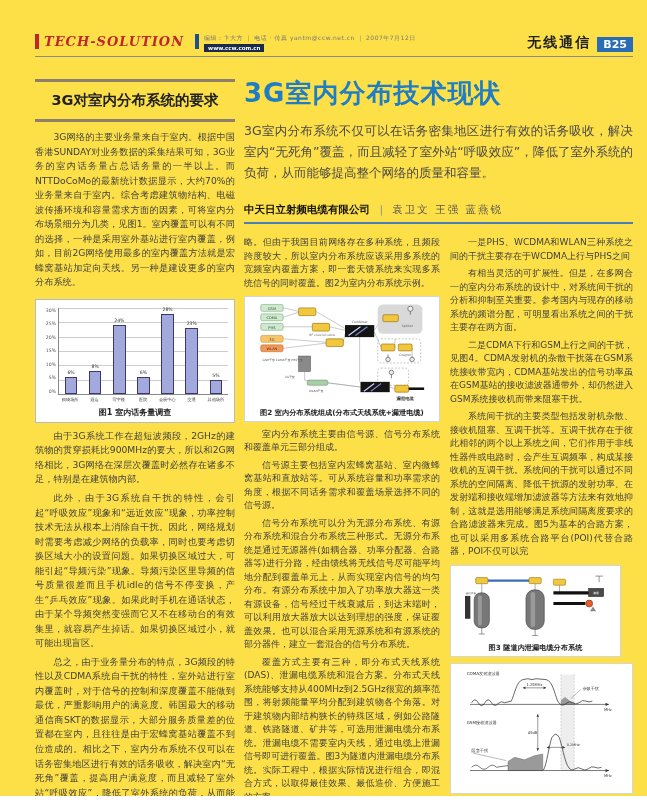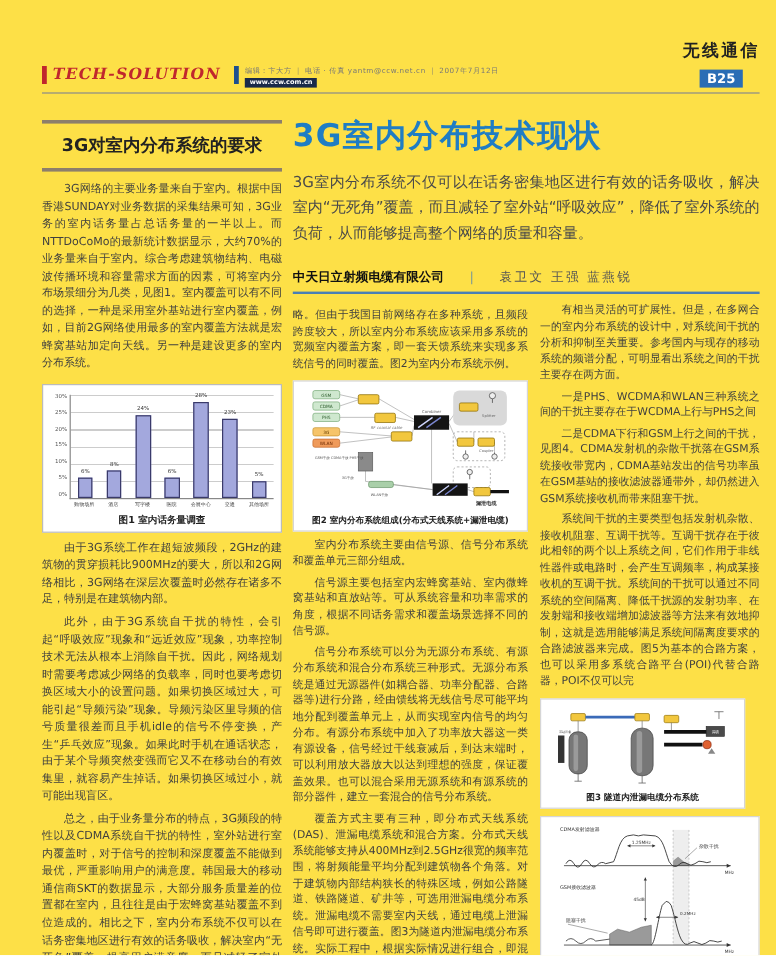--- a/index.html
+++ b/index.html
@@ -10,21 +10,21 @@
   .masthead{display:flex;justify-content:space-between;align-items:flex-end;}
   .mh-left{display:flex;align-items:flex-start;gap:5px;}
   .bar-red{width:4px;height:15px;background:#c0272d;}
   .bar-blue{width:4px;height:15px;background:#1d4f8f;}
   .brand{font-family:"DejaVu Serif",serif;font-style:italic;color:#c0272d;
          font-size:13px;letter-spacing:1px;font-weight:bold;margin-right:6px;}
   .mh-meta{display:flex;flex-direction:column;gap:1px;}
   .meta-line{font-size:6px;color:#777;letter-spacing:.5px;}
   .site-chip{display:inline-block;background:#1a2a4a;color:#fff;font-size:5.5px;
              padding:1px 4px;width:max-content;font-weight:bold;}
-  .mh-right{display:flex;align-items:center;gap:6px;flex-direction:column;}
+  .mh-right{display:flex;align-items:flex-end;gap:6px;}
   .section-name{font-size:14px;font-weight:bold;color:#222;letter-spacing:2px;}
   .page-no{background:#2a6db5;color:#fff;font-weight:bold;font-size:11px;padding:1px 6px;}
   .header-rule{border-bottom:1px solid #8a8a8a;margin-top:4px;}
   
   .cols{display:flex;gap:9px;margin-top:22px;}
   .col-left{width:200px;flex:none;}
   .right-wrap{flex:1;min-width:0;}
   p.body{font-size:9px;line-height:1.5;text-align:justify;text-indent:2em;
          margin:4px 0;color:#3f3f3f;}
   .col-left p.body{font-size:9.2px;line-height:1.58;}
@@ -45,21 +45,21 @@
   .bar{position:absolute;bottom:0;left:24%;width:52%;
        background:#a3a8dd;border:1px solid #3a3a6a;box-sizing:border-box;}
   .blabel{position:absolute;left:0;right:0;text-align:center;font-size:4.6px;color:#333;}
   .x-axis{display:flex;margin-left:16px;}
   .x-axis span{flex:1;text-align:center;font-size:4.2px;color:#444;padding-top:2px;}
   .figcap{font-size:8px;font-weight:bold;text-align:center;color:#222;margin-top:5px;}
   
   .headline{font-size:26px;font-weight:bold;color:#1f7dc4;letter-spacing:1px;
             margin:0 0 12px;line-height:1.1;}
   .lede{font-size:12.5px;line-height:1.7;color:#4a4a4a;text-align:justify;margin:0;}
-  .byline{margin-top:20px;font-size:10.5px;display:flex;align-items:flex-end;gap:18px;}
+  .byline{margin-top:20px;font-size:10.5px;display:flex;align-items:flex-end;gap:6px;}
   .byline .org{font-weight:bold;color:#111;}
   .byline .sep{color:#4a7fb5;}
   .byline .authors{color:#555;letter-spacing:2px;}
   .byline-rule{border-bottom:2px solid #4a7fb5;margin:5px 0 8px;}
   .two-cols{display:flex;gap:10px;}
   .col-mid{width:196px;flex:none;}
   .col-right{flex:1;min-width:0;}
   
   .figbox{border:1px solid #d5d5d5;padding:4px 14px 3px;margin:6px 0;background:#fff;}
   .figbox svg{display:block;width:100%;height:auto;}
@@ -258,22 +258,22 @@
           </figure>
 
           <p class="body">室内分布系统主要由信号源、信号分布系统和覆盖单元三部分组成。</p>
           <p class="body">信号源主要包括室内宏蜂窝基站、室内微蜂窝基站和直放站等。可从系统容量和功率需求的角度，根据不同话务需求和覆盖场景选择不同的信号源。</p>
           <p class="body">信号分布系统可以分为无源分布系统、有源分布系统和混合分布系统三种形式。无源分布系统是通过无源器件(如耦合器、功率分配器、合路器等)进行分路，经由馈线将无线信号尽可能平均地分配到覆盖单元上，从而实现室内信号的均匀分布。有源分布系统中加入了功率放大器这一类有源设备，信号经过干线衰减后，到达末端时，可以利用放大器放大以达到理想的强度，保证覆盖效果。也可以混合采用无源系统和有源系统的部分器件，建立一套混合的信号分布系统。</p>
           <p class="body">覆盖方式主要有三种，即分布式天线系统(DAS)、泄漏电缆系统和混合方案。分布式天线系统能够支持从400MHz到2.5GHz很宽的频率范围，将射频能量平均分配到建筑物各个角落。对于建筑物内部结构狭长的特殊区域，例如公路隧道、铁路隧道、矿井等，可选用泄漏电缆分布系统。泄漏电缆不需要室内天线，通过电缆上泄漏信号即可进行覆盖。图3为隧道内泄漏电缆分布系统。实际工程中，根据实际情况进行组合，即混合方式，以取得最佳效果、最低造价、方便施工的方案。</p>
 
         </section>
 
         <section class="col-right">
+          <p class="body">一是PHS、WCDMA和WLAN三种系统之间的干扰主要存在于WCDMA上行与PHS之间</p>
           <p class="body" style="margin-top:0">有相当灵活的可扩展性。但是，在多网合一的室内分布系统的设计中，对系统间干扰的分析和抑制至关重要。参考国内与现存的移动系统的频谱分配，可明显看出系统之间的干扰主要存在两方面。</p>
-          <p class="body">一是PHS、WCDMA和WLAN三种系统之间的干扰主要存在于WCDMA上行与PHS之间</p>
           <p class="body">二是CDMA下行和GSM上行之间的干扰，见图4。CDMA发射机的杂散干扰落在GSM系统接收带宽内，CDMA基站发出的信号功率虽在GSM基站的接收滤波器通带外，却仍然进入GSM系统接收机而带来阻塞干扰。</p>
           <p class="body">系统间干扰的主要类型包括发射机杂散、接收机阻塞、互调干扰等。互调干扰存在于彼此相邻的两个以上系统之间，它们作用于非线性器件或电路时，会产生互调频率，构成某接收机的互调干扰。系统间的干扰可以通过不同系统的空间隔离、降低干扰源的发射功率、在发射端和接收端增加滤波器等方法来有效地抑制，这就是选用能够满足系统间隔离度要求的合路滤波器来完成。图5为基本的合路方案，也可以采用多系统合路平台(POI)代替合路器，POI不仅可以完</p>
 
           <figure class="figbox" style="margin-left:0;margin-right:12px">
             <svg viewBox="0 0 185 92">
               <g>
                 <rect x="0" y="34" width="7" height="30" fill="#333"></rect>
                 <text x="1" y="31" font-size="3.4" fill="#555">基站设备</text>
                 <rect x="14" y="10" width="16" height="8" rx="1.5" fill="#f2c73e" stroke="#8a6a00" stroke-width="0.7"></rect>
                 <line x1="30" y1="14" x2="84" y2="14" stroke="#3a6ab8" stroke-width="3"></line>

